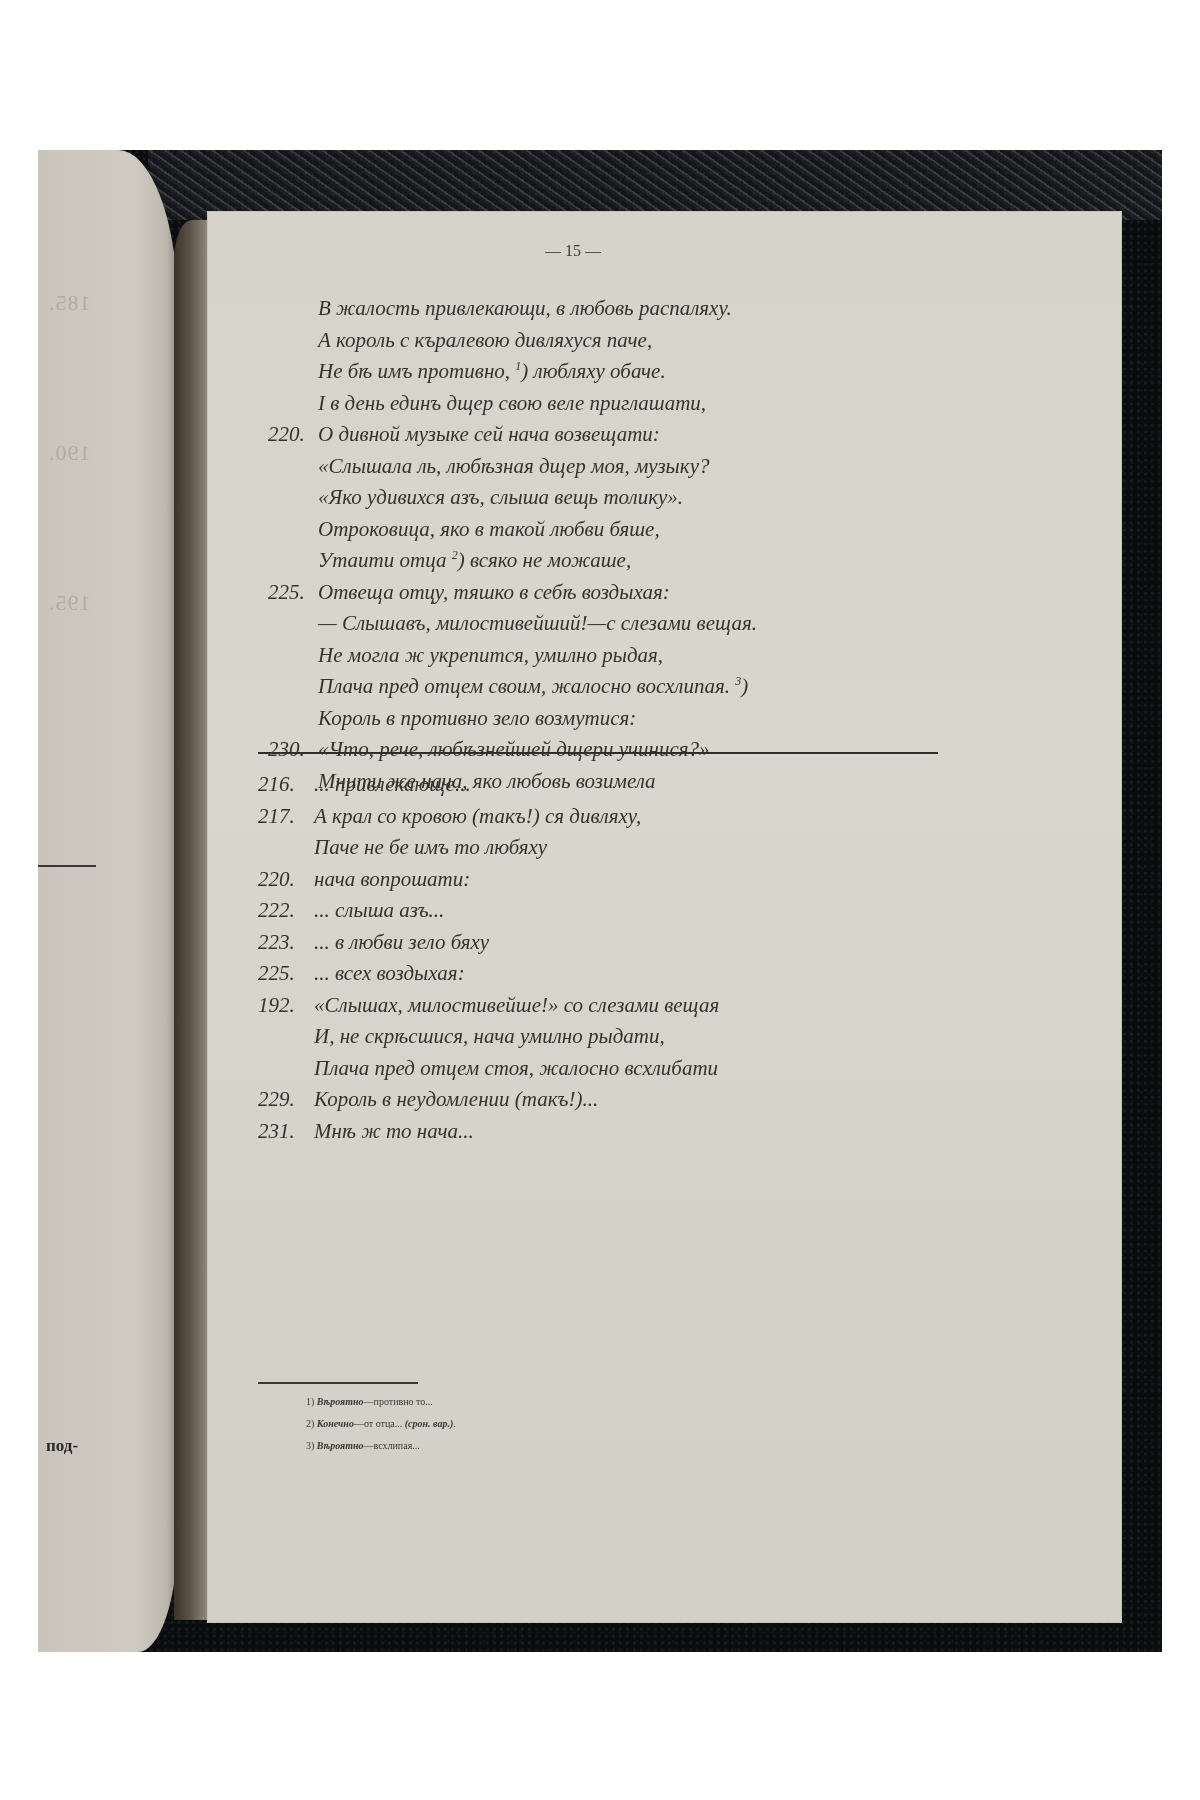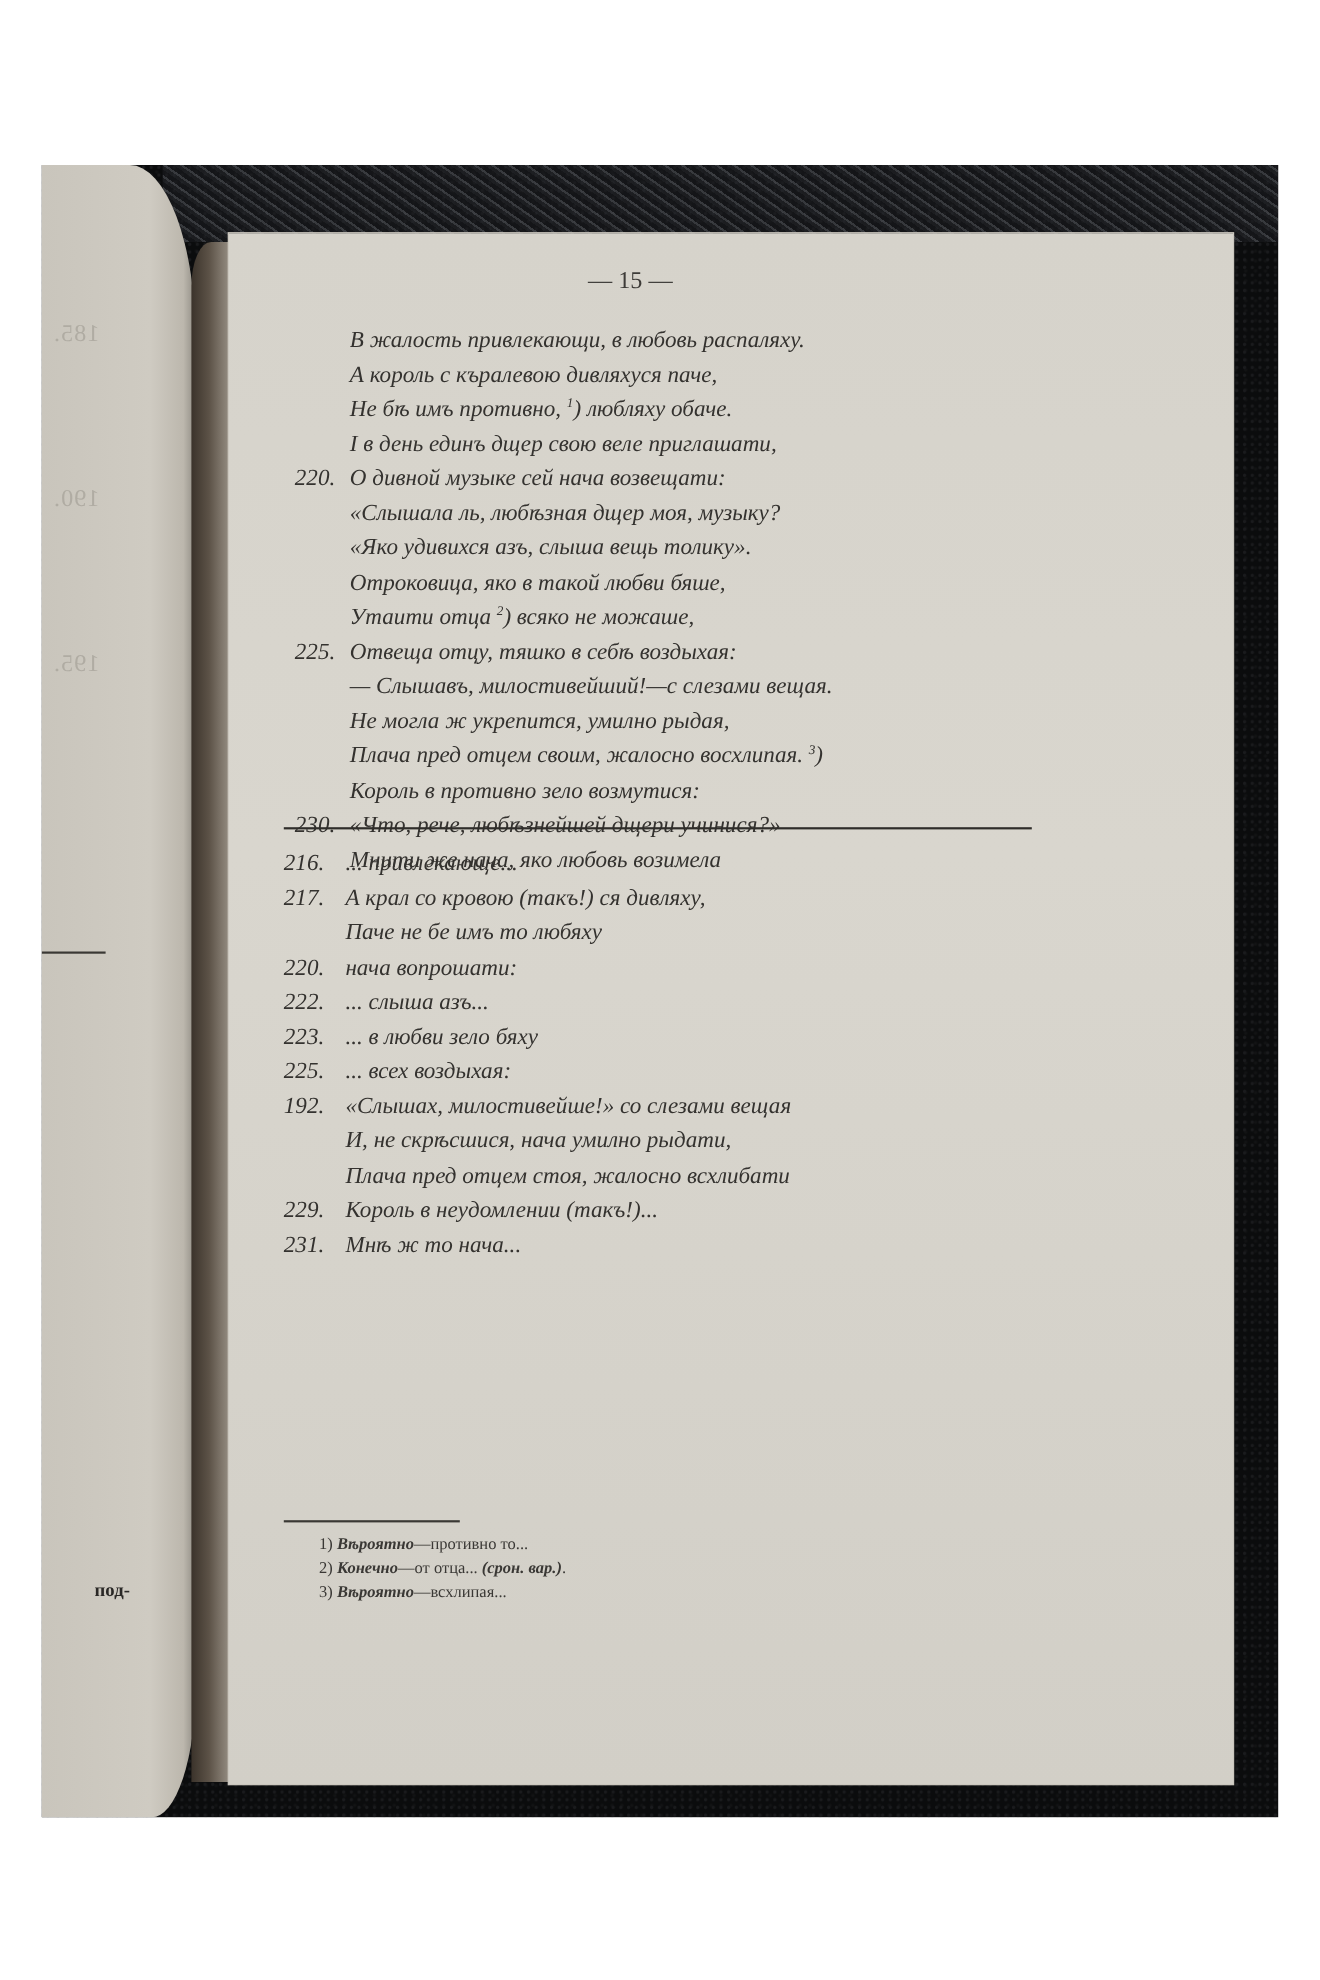--- a/index.html
+++ b/index.html
@@ -35,36 +35,36 @@
       border-bottom-right-radius: 40px 120px;
     }
     .left-page .ghost {
       position: absolute; color: #b0aca3; font-size: 22px; transform: scaleX(-1);
       left: 10px; letter-spacing: 1px;
     }
     .left-page .rule {
       position: absolute; left: 0; top: 715px; width: 58px; height: 2px; background: #3a3834;
     }
     .left-page .pod {
-      position: absolute; left: 8px; top: 1286px; font-size: 17px; font-weight: bold; color: #2a2826; margin-left: 40px;
+      position: absolute; left: 8px; top: 1286px; font-size: 17px; font-weight: bold; color: #2a2826;
     }
     .gutter-shadow {
       position: absolute; left: 136px; top: 70px; width: 40px; height: 1400px;
       background: linear-gradient(90deg, #3b332b 0%, #5c5247 40%, #8d857a 80%, #cfcac0 100%);
       border-top-left-radius: 18px 40px;
     }
     .page {
       position: absolute; left: 170px; top: 62px; width: 913px; height: 1410px;
       background: linear-gradient(180deg, #d6d3cb 0%, #d9d6ce 40%, #d2cfc7 100%);
       box-shadow: 0 0 0 1px #c9c5bc;
     }
 
     .page-number {
       position: absolute; left: 0; width: 730px; top: 30px; text-align: center;
-      font-size: 22px; color: #3d3b38;
+      font-size: 16px; color: #3d3b38;
     }
     .verse-block {
       position: absolute; left: 60px; top: 84px; width: 640px; font-style: italic;
     }
     .line {
       display: flex; align-items: baseline; height: 31.5px; font-size: 21px; color: #34322f;
       white-space: nowrap;
     }
     .line .num { width: 50px; text-align: left; flex: none; }
     .line .txt { flex: none; }
@@ -76,21 +76,21 @@
       position: absolute; left: 50px; top: 560px; width: 640px; font-style: italic;
     }
     .variants .line .num { width: 56px; }
     .foot-rule {
       position: absolute; left: 50px; top: 1170px; width: 160px; height: 1.5px; background: #3a3834;
     }
     .footnotes {
       position: absolute; left: 82px; top: 1184px; width: 520px;
     }
     .fn {
-      height: 22px; font-size: 15px; color: #3a3835; white-space: nowrap;
+      height: 22px; font-size: 10px; color: #3a3835; white-space: nowrap; margin-left: 16px;
     }
     .fn i { font-weight: bold; }
   </style>
 </head>
 <body>
 
 <div class="photo">
   <div class="leather-top"></div>
   <div class="cover-edge"></div>
 

